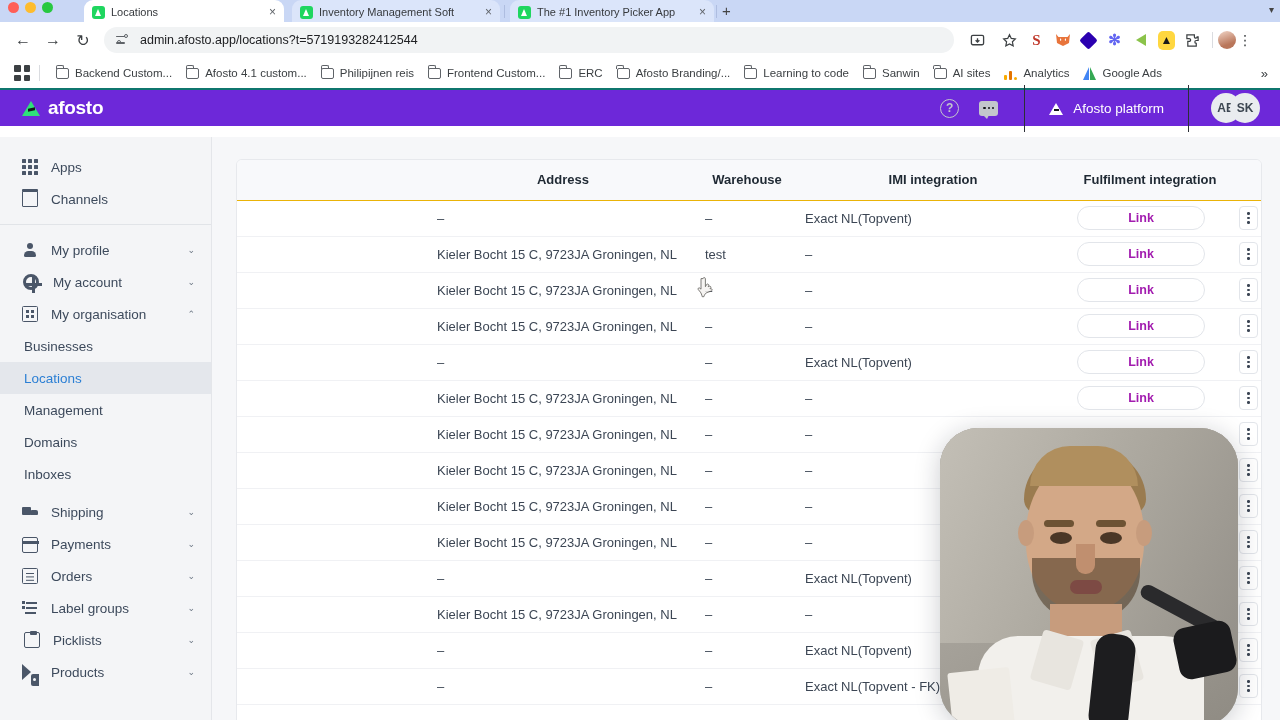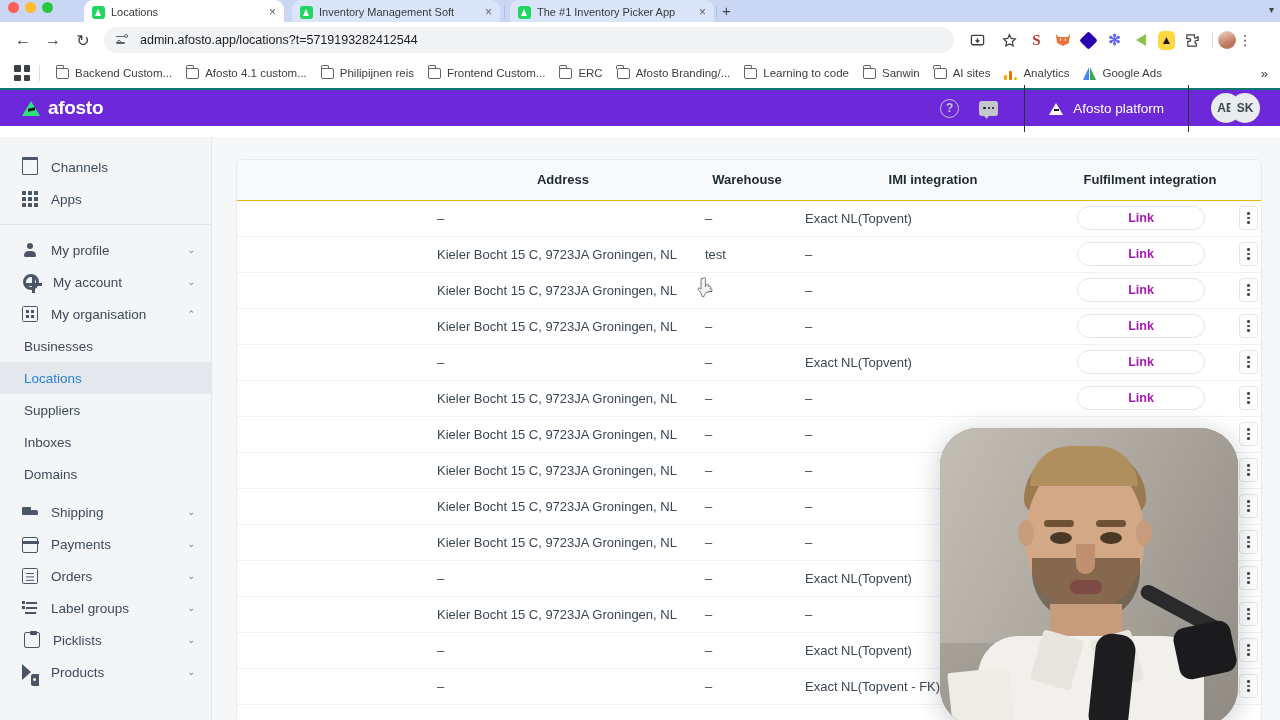--- a/index.html
+++ b/index.html
@@ -481,36 +481,36 @@
       <div class="hdr-div"></div>
       <div class="avatars">
         <span class="av">AB</span>
         <span class="av second">SK</span>
       </div>
     </div>
   </div>
 
   <div class="sidebar">
     <div class="nav-item">
+      <span class="nav-ico ic-apps">
+        <span></span>
+          <span></span>
+          <span></span>
+          <span></span>
+          <span></span>
+          <span></span>
+          <span></span>
+          <span></span>
+          <span></span>
+      </span>
+      <span class="nav-label">Apps</span>
+    </div>
+    <div class="nav-item">
       <span class="nav-ico ic-shop"></span>
       <span class="nav-label">Channels</span>
-    </div>
-    <div class="nav-item">
-      <span class="nav-ico ic-apps">
-        <span></span>
-          <span></span>
-          <span></span>
-          <span></span>
-          <span></span>
-          <span></span>
-          <span></span>
-          <span></span>
-          <span></span>
-      </span>
-      <span class="nav-label">Apps</span>
     </div>
 
     <div class="nav-divider"></div>
 
     <div class="nav-item">
       <span class="nav-ico ic-user"></span>
       <span class="nav-label">My profile</span>
       <span class="chev">⌄</span>
     </div>
     <div class="nav-item">
@@ -524,27 +524,27 @@
       <span class="chev">⌃</span>
     </div>
 
     <div class="nav-sub">
       <span>Businesses</span>
     </div>
     <div class="nav-sub active">
       <span>Locations</span>
     </div>
     <div class="nav-sub">
-      <span>Suppliers</span>
+      <span>Management</span>
+    </div>
+    <div class="nav-sub">
+      <span>Domains</span>
     </div>
     <div class="nav-sub">
       <span>Inboxes</span>
-    </div>
-    <div class="nav-sub">
-      <span>Domains</span>
     </div>
 
     <div style="height:6px"></div>
 
     <div class="nav-item">
       <span class="nav-ico ic-truck"></span>
       <span class="nav-label">Shipping</span>
       <span class="chev">⌄</span>
     </div>
     <div class="nav-item">

